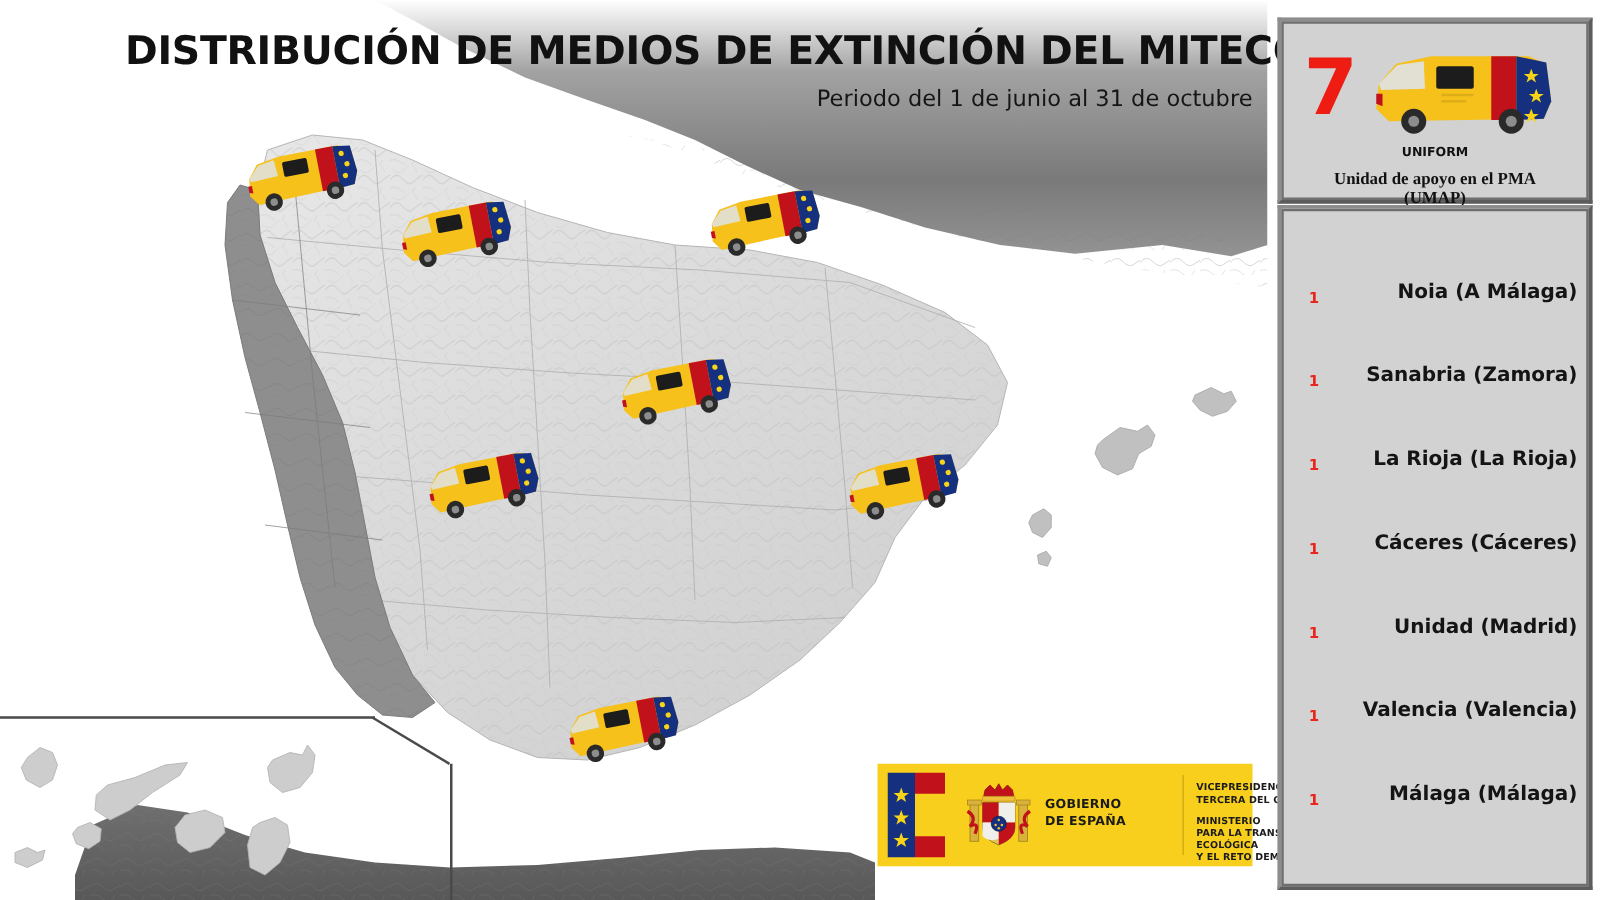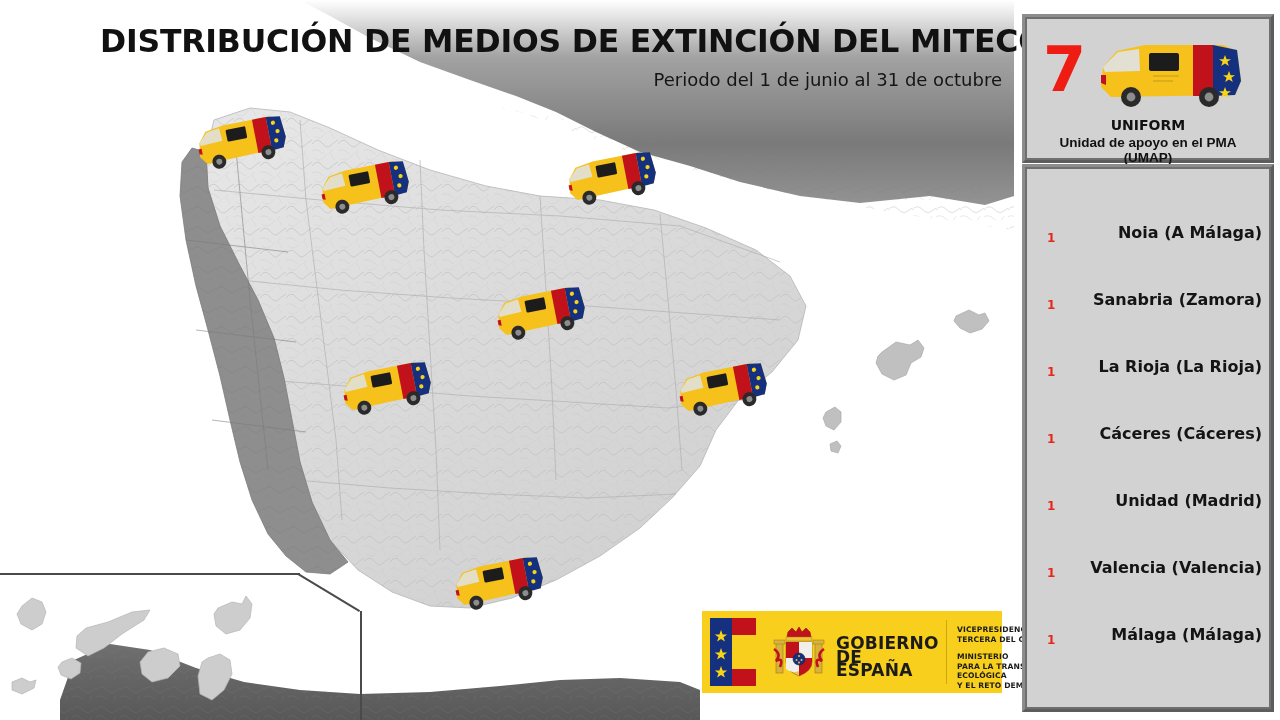--- a/index.html
+++ b/index.html
@@ -45,27 +45,27 @@
 
   .head-inner{position:absolute;left:0;top:0;right:0;bottom:0;}
   .big-num{
     position:absolute;left:18px;top:22px;
     font-family:"DejaVu Sans", sans-serif;
     font-weight:bold;font-size:62px;line-height:62px;color:#ee1c12;
   }
   .head-van{position:absolute;left:72px;top:14px;width:150px;height:80px;}
   .head-l1{
     position:absolute;left:0;right:0;top:100px;text-align:center;
-    font-weight:bold;font-size:14px;color:#111;
+    font-weight:bold;font-size:10px;color:#111;
     font-family:"DejaVu Sans", sans-serif;
   }
   .head-l2{
     position:absolute;left:0;right:0;top:118px;text-align:center;
     font-weight:bold;font-size:13.5px;color:#111;line-height:15px;
-    font-family:Liberation Sans, sans-serif;
+    font-family:Liberation Serif, serif;
   }
 
   .list-rows{position:absolute;left:0;top:0;right:0;bottom:0;padding-top:42px;box-sizing:border-box;}
   .row{position:relative;height:67px;}
   .row-count{
     position:absolute;left:22px;top:22px;
     font-weight:bold;font-size:12px;color:#e8261c;
     font-family:"DejaVu Sans", sans-serif;
   }
   .row-label{
@@ -74,21 +74,21 @@
     white-space:nowrap;font-family:"DejaVu Sans", sans-serif;
   }
 
   
   .gov-logo{position:absolute;left:702px;top:611px;width:300px;height:82px;background:#f8cf1c;}
   .gov-flag{position:absolute;left:8px;top:7px;width:46px;height:68px;}
   .gov-arms{position:absolute;left:66px;top:10px;width:62px;height:62px;}
   .gov-gob{
     position:absolute;left:134px;top:26px;width:96px;
     font-family:"DejaVu Sans", sans-serif;font-weight:bold;
-    font-size:17px;line-height:13.5px;color:#1b1b1b;letter-spacing:0.2px;
+    font-size:10px;line-height:13.5px;color:#1b1b1b;letter-spacing:0.2px;
   }
   .gov-sep{position:absolute;left:244px;top:9px;width:1px;height:64px;background:#c9a70f;}
   .gov-min{
     position:absolute;left:255px;top:14px;width:124px;
     font-family:"DejaVu Sans", sans-serif;font-weight:bold;
     font-size:7.6px;line-height:9.6px;color:#1b1b1b;letter-spacing:0.1px;
   }
   .gov-min .gap{display:block;height:8px;}
 </style>
 </head>

